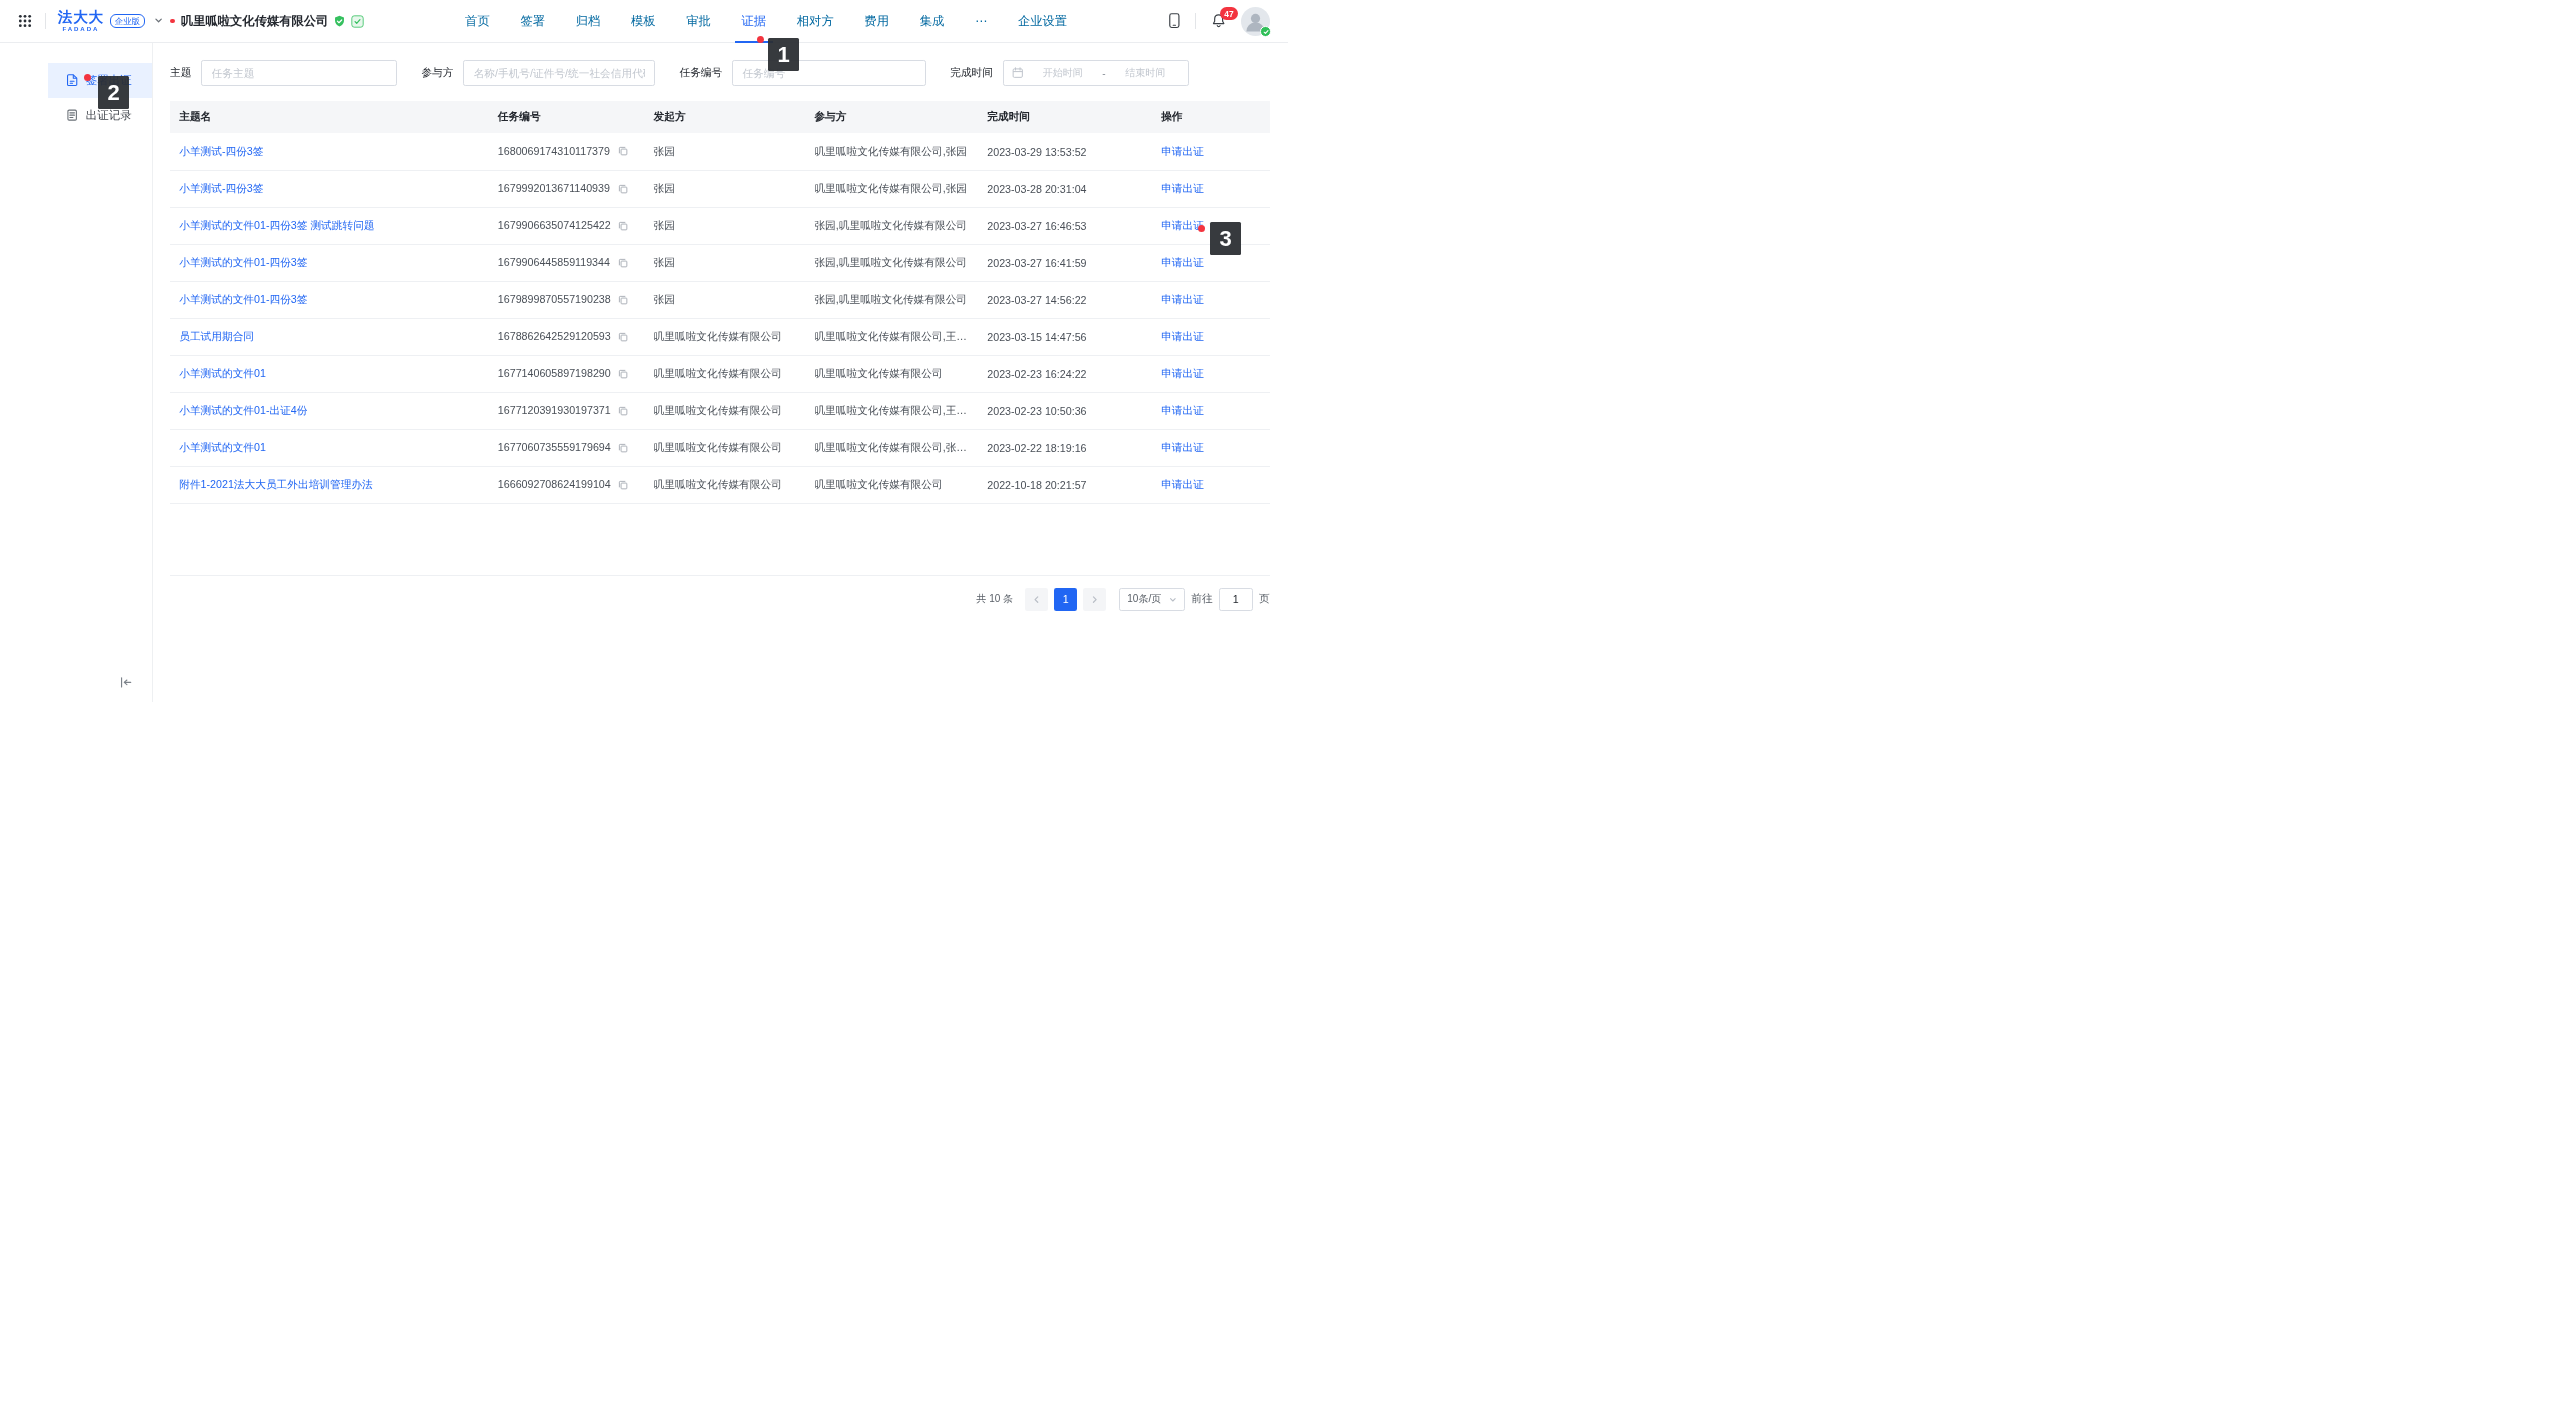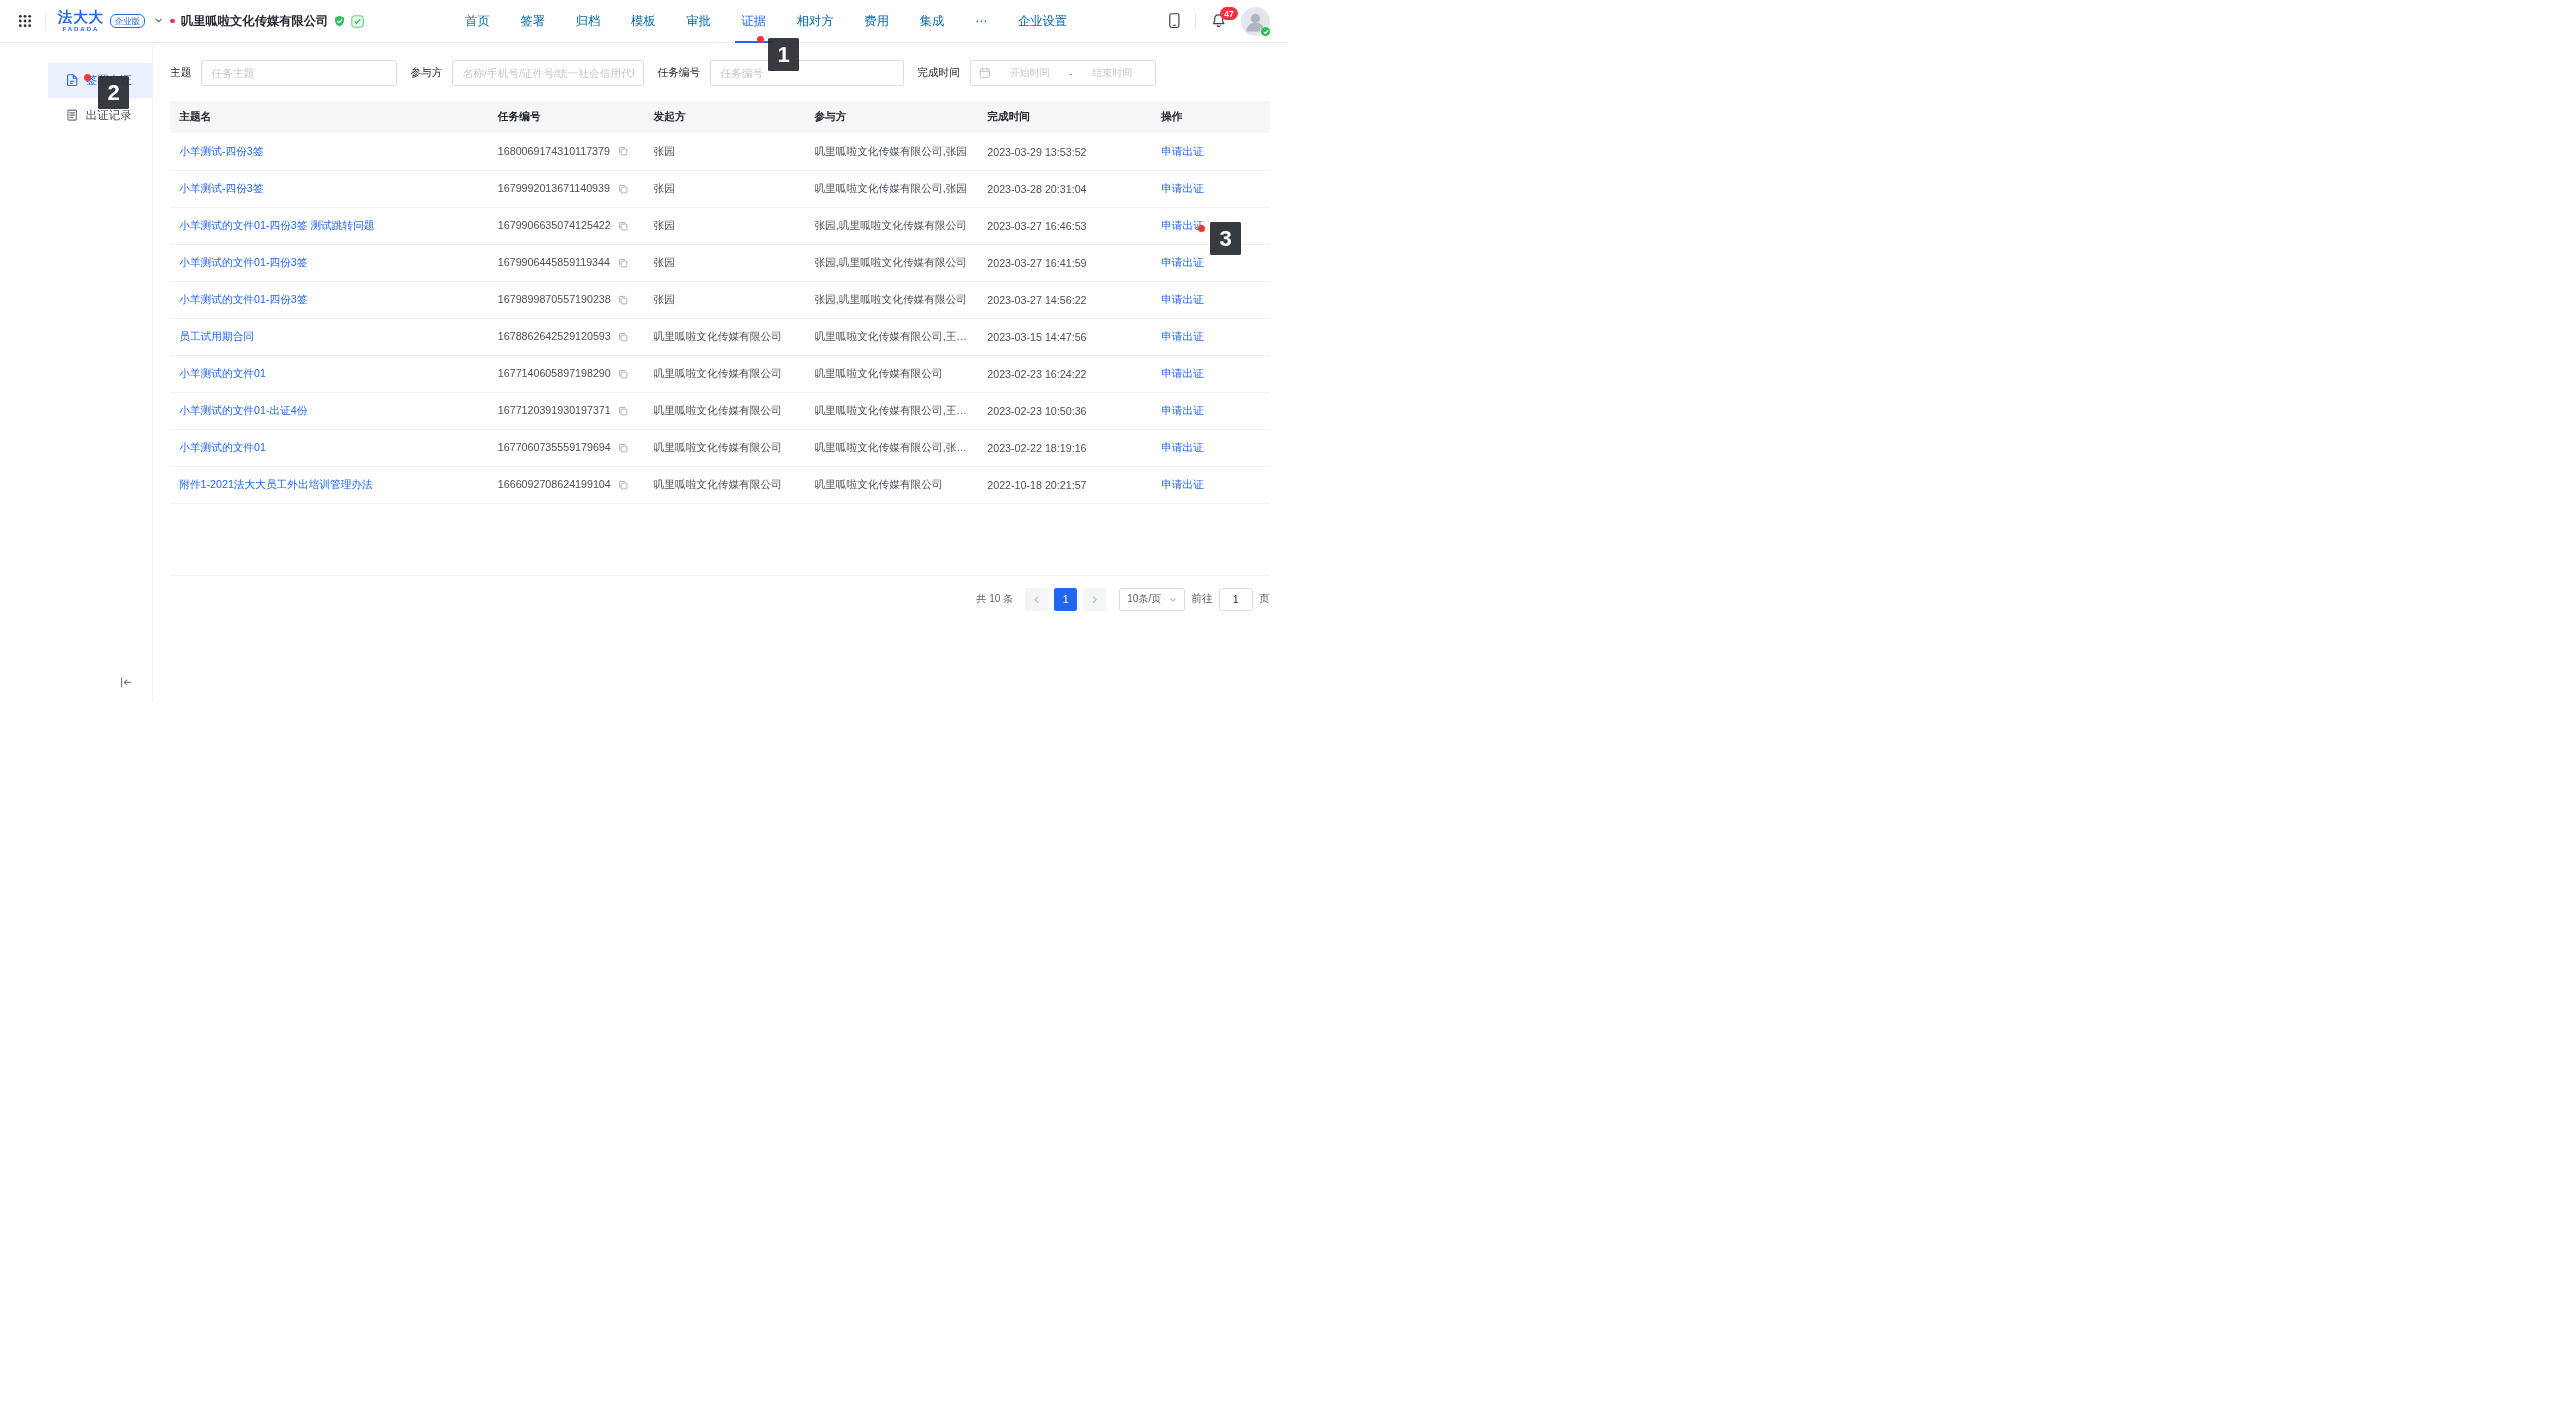--- a/index.html
+++ b/index.html
@@ -52,21 +52,21 @@
   .side-item.active .icon { color:#2166f3; }
   .collapse-btn { position:absolute; left:120px; bottom:14px; cursor:pointer; display:flex; }
 
   
   .main { margin-left:153px; padding:0 18.4px 0 17px; position:relative; }
   .tabs { display:flex; gap:21.5px; padding-top:12.3px; }
   .tab { font-size:12.3px; color:#2c3138; padding-bottom:9.2px; cursor:pointer;
     border-bottom:1.5px solid transparent; }
   .tab.active { color:#2166f3; border-bottom-color:#2166f3; font-weight:500; }
 
-  .filters { display:flex; align-items:center; margin-top:17px; gap:13px; }
+  .filters { display:flex; align-items:center; margin-top:17px; gap:24px; }
   .fgroup { display:flex; align-items:center; gap:10px; }
   .flabel { font-size:10.7px; color:#23272e; white-space:nowrap; }
   .finput { height:26px; border:0.8px solid #d8dce3; border-radius:2.3px; padding:0 9.2px;
     font-size:10.7px; color:#23272e; outline:none; font-family:inherit; }
   .finput::placeholder { color:#c2c7cf; }
   .w-subject { width:196px; } .w-part { width:192px; } .w-task { width:194px; }
   .daterange { width:186px; height:26px; border:0.8px solid #d8dce3; border-radius:2.3px;
     display:flex; align-items:center; padding:0 7.7px; gap:4.6px; cursor:pointer; }
   .daterange .ph { flex:1; text-align:center; font-size:10px; color:#c2c7cf; white-space:nowrap; }
   .daterange .sep { color:#8a9099; font-size:10px; }

